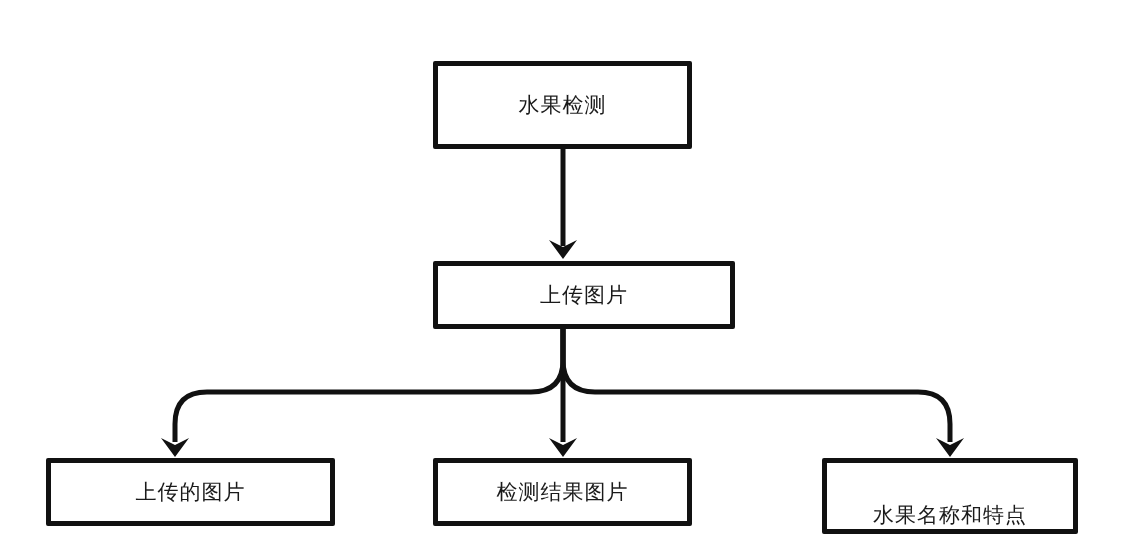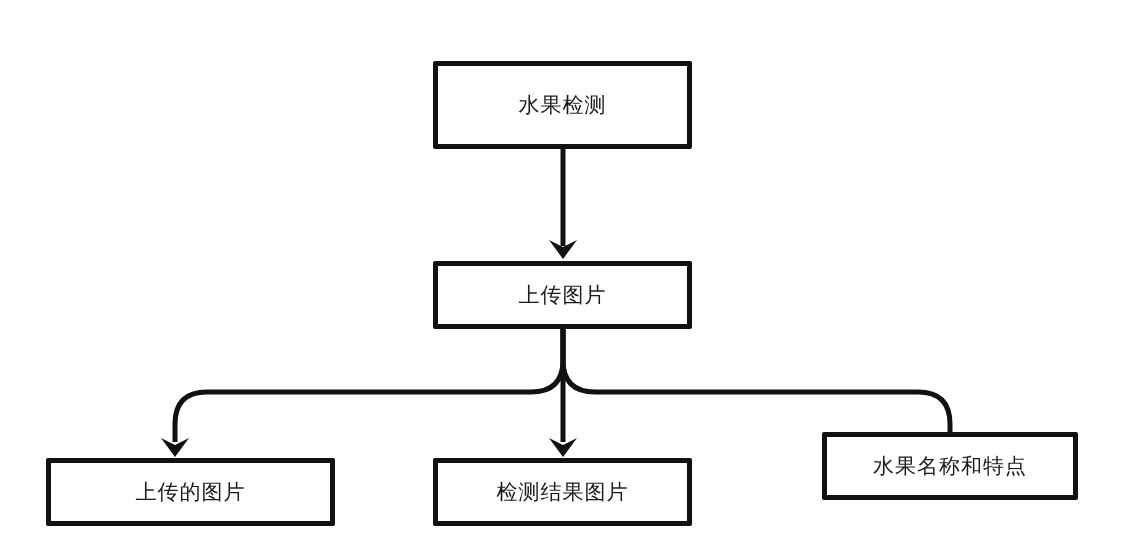--- a/index.html
+++ b/index.html
@@ -69,30 +69,30 @@
       <polygon points="175,457 161,438 175,445 189,438"></polygon>
       <polygon points="563,457 549,438 563,445 577,438"></polygon>
       <polygon points="950,457 936,438 950,445 964,438"></polygon>
     </g>
   </svg>
 
   <div class="node" style="left:433px; top:61px; width:259px; height:88px;">
     <span class="node-label">水果检测</span>
   </div>
 
-  <div class="node" style="left:433px; top:261px; width:259px; height:68px;">
+  <div class="node" style="left:433px; top:261px; width:302px; height:68px;">
     <span class="node-label">上传图片</span>
   </div>
 
   <div class="node" style="left:46px; top:458px; width:289px; height:68px;">
     <span class="node-label">上传的图片</span>
   </div>
 
   <div class="node" style="left:433px; top:458px; width:259px; height:68px;">
     <span class="node-label">检测结果图片</span>
   </div>
 
-  <div class="node" style="left:822px; top:432px; width:256px; height:68px;">
+  <div class="node" style="left:822px; top:458px; width:256px; height:76px;align-items:flex-end;">
     <span class="node-label">水果名称和特点</span>
   </div>
 
 
 </div>
 
 </body></html>

